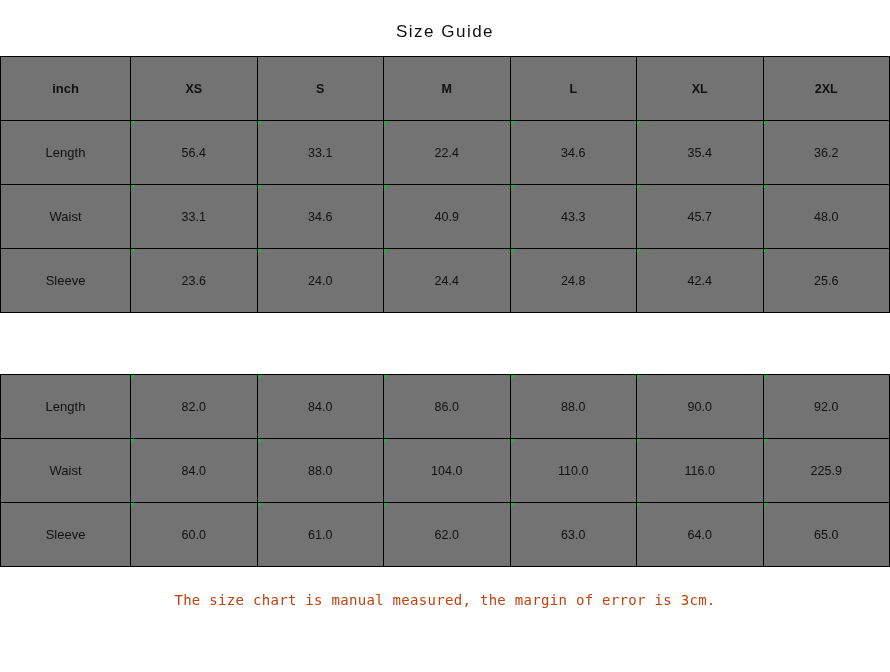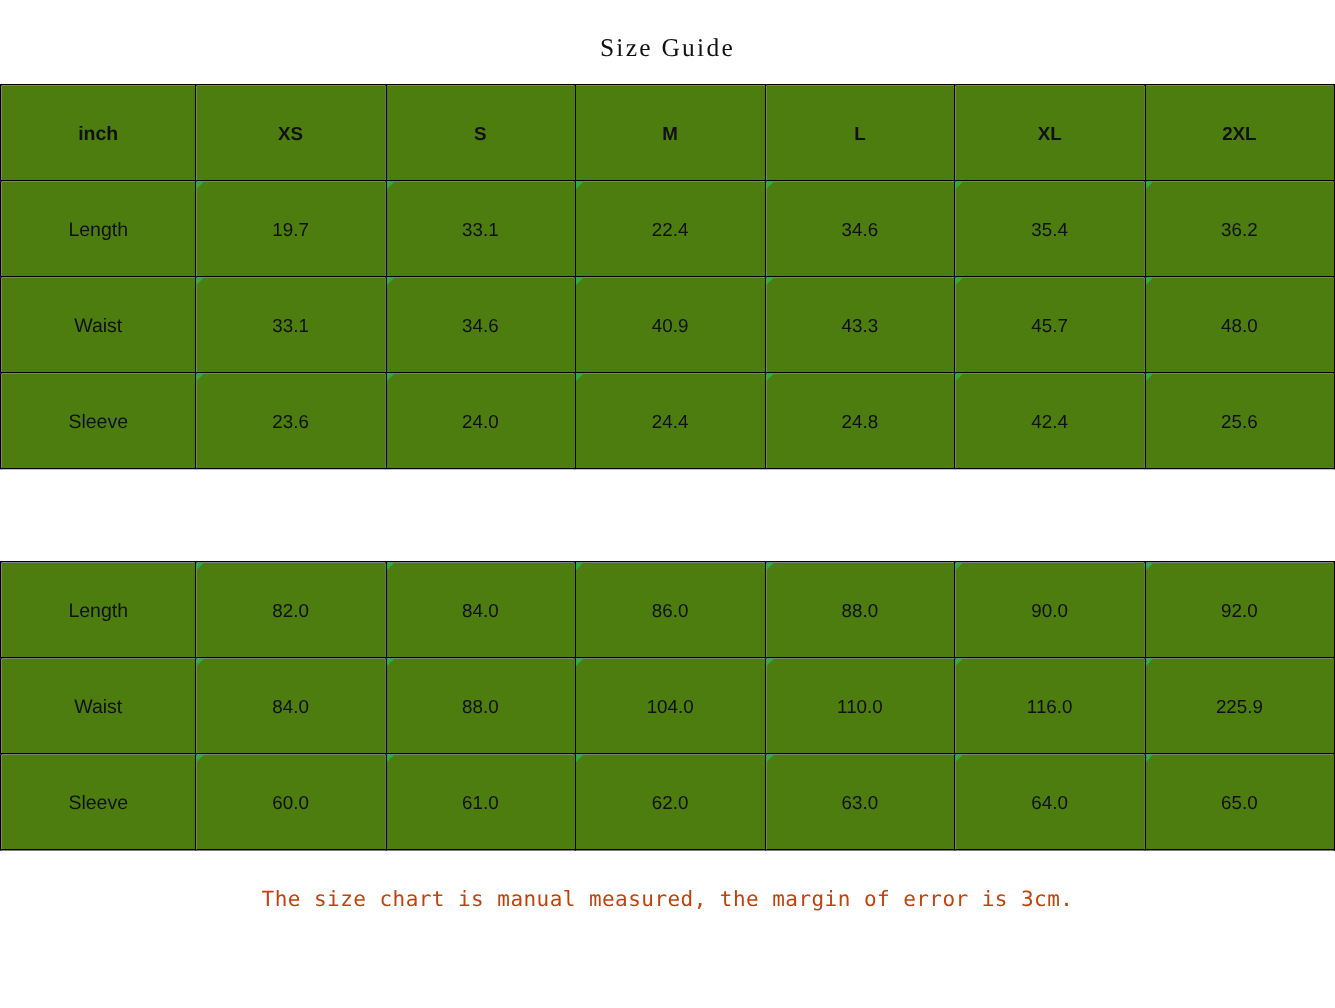--- a/index.html
+++ b/index.html
@@ -15,41 +15,41 @@
     overflow: hidden;
   }
   .page {
     position: relative;
     width: 890px;
     height: 672px;
     box-sizing: border-box;
   }
   .title {
     text-align: center;
-    font-family: Liberation Serif, serif;
+    font-family: Liberation Sans, sans-serif;
     font-size: 17px;
     letter-spacing: 1.5px;
     color: #111;
     padding-top: 22px;
     padding-bottom: 14px;
     line-height: 20px;
   }
   table.size-table {
     width: 890px;
     border-collapse: collapse;
     table-layout: fixed;
   }
   table.size-table td {
     border: 1px solid #000000;
     height: 61px;
     text-align: center;
     vertical-align: middle;
     font-size: 12.5px;
     position: relative;
-    background: #4d7c0f;
+    background: #737373;
   }
   table.size-table td.first-col {
     width: 127px;
     font-weight: normal;
     font-size: 13px;
   }
   table.size-table td.unit-cell {
     font-weight: bold;
     font-size: 13px;
   }
@@ -94,21 +94,21 @@
         <td class="first-col unit-cell">inch</td>
         <td>XS</td>
         <td>S</td>
         <td>M</td>
         <td>L</td>
         <td>XL</td>
         <td>2XL</td>
       </tr>
       <tr>
         <td class="first-col">Length</td>
-        <td class="marked">19.7</td>
+        <td class="marked">56.4</td>
         <td class="marked">33.1</td>
         <td class="marked">22.4</td>
         <td class="marked">34.6</td>
         <td class="marked">35.4</td>
         <td class="marked">36.2</td>
       </tr>
       <tr>
         <td class="first-col">Waist</td>
         <td class="marked">33.1</td>
         <td class="marked">34.6</td>

